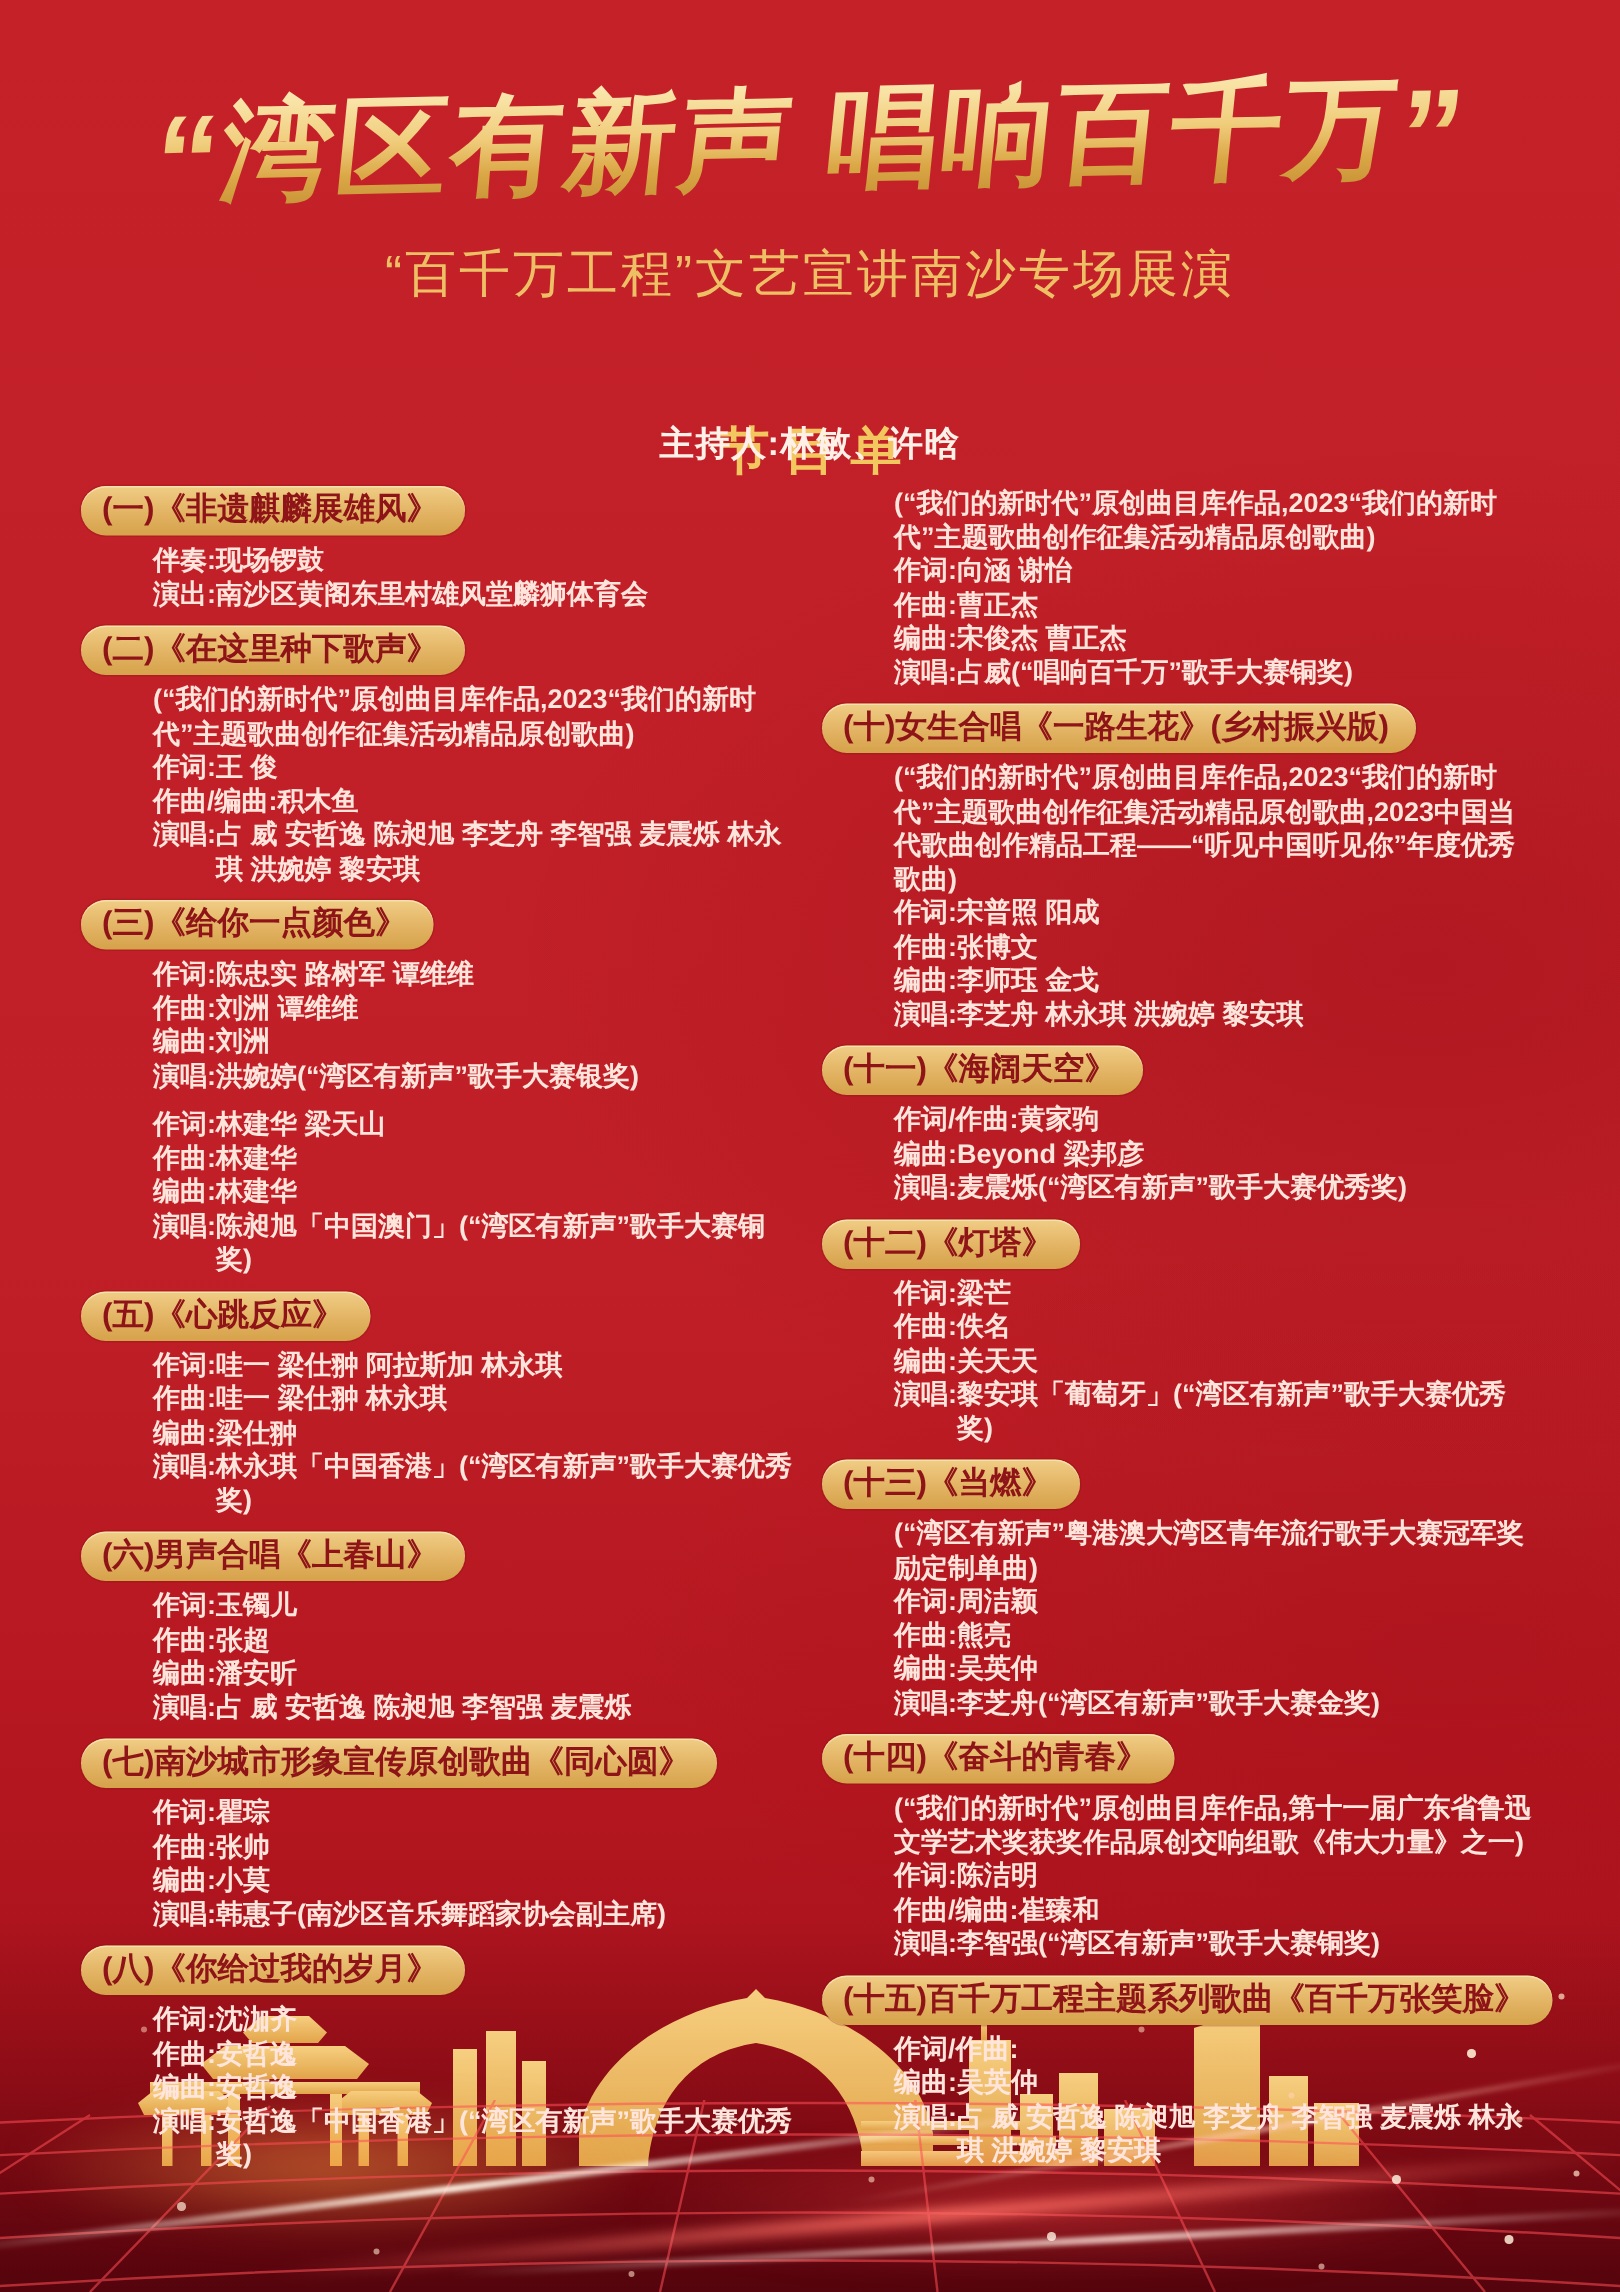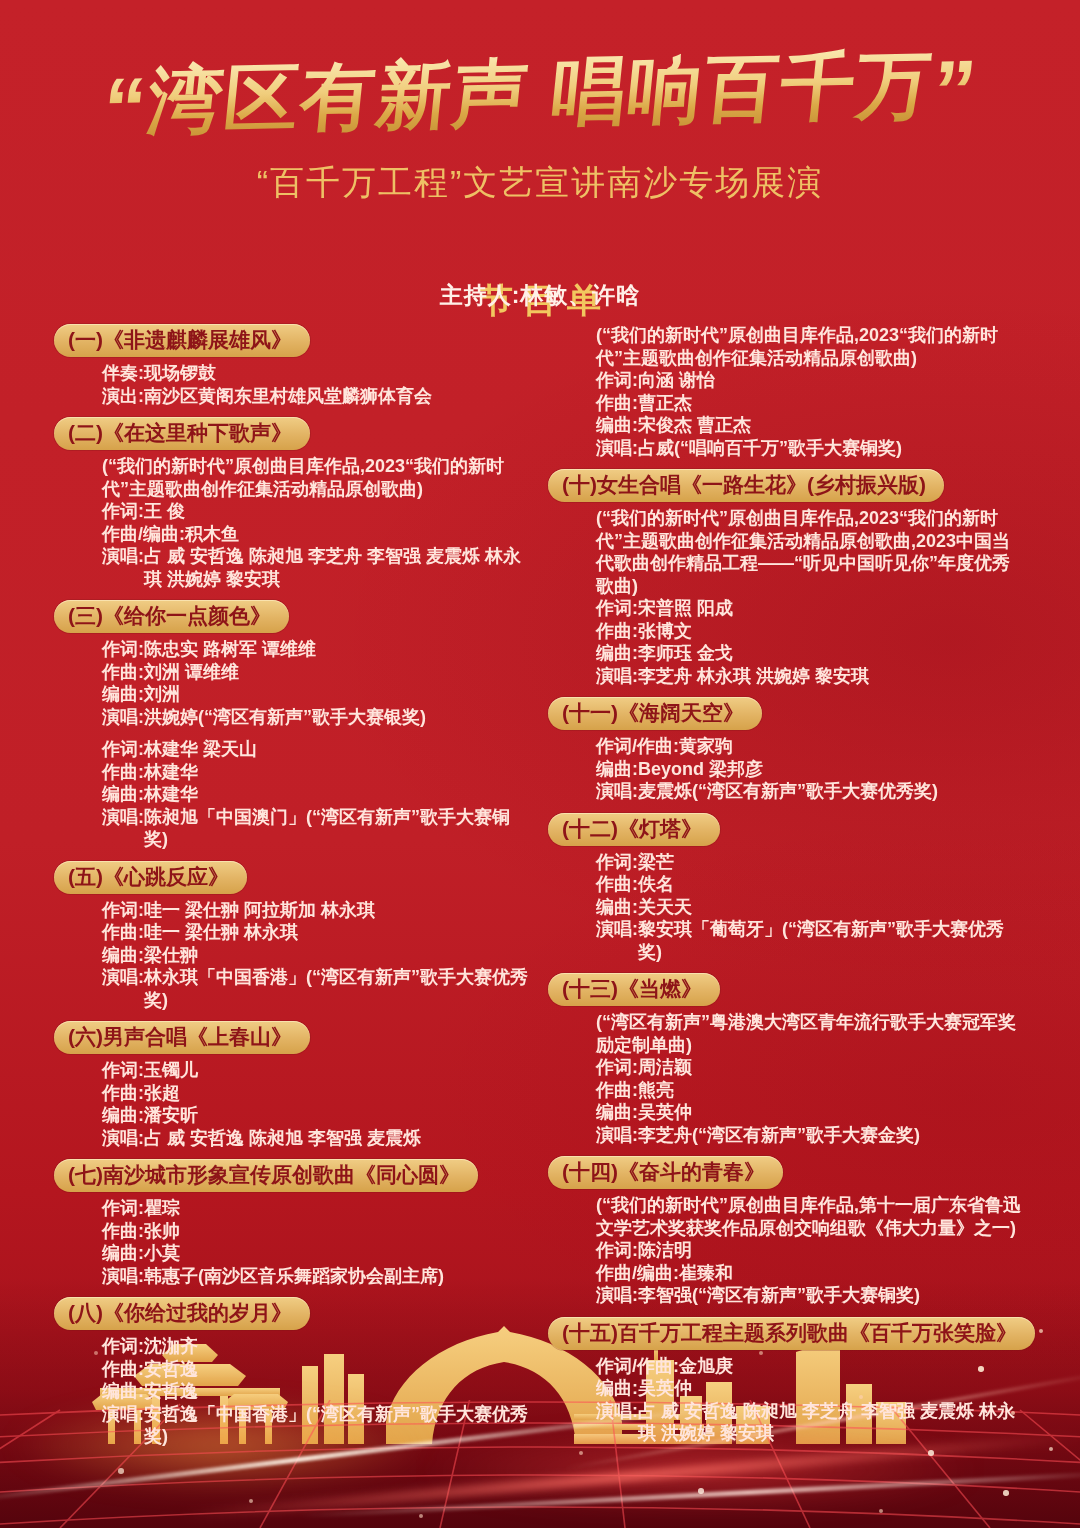--- a/index.html
+++ b/index.html
@@ -258,21 +258,20 @@
           <span class="val">陈洁明</span>
         </div><div class="credit">
           <span class="lab">作曲/编曲:</span>
           <span class="val">崔臻和</span>
         </div><div class="credit">
           <span class="lab">演唱:</span>
           <span class="val">李智强(“湾区有新声”歌手大赛铜奖)</span>
         </div></div>
       <div class="section"><div class="pill">(十五)百千万工程主题系列歌曲《百千万张笑脸》</div><div class="credit">
           <span class="lab">作词/作曲:</span>
-          <span class="val">金旭庚</span>
         </div><div class="credit">
           <span class="lab">编曲:</span>
           <span class="val">吴英仲</span>
         </div><div class="credit">
           <span class="lab">演唱:</span>
           <span class="val">占 威  安哲逸  陈昶旭  李芝舟  李智强  麦震烁  林永琪  洪婉婷  黎安琪</span>
         </div></div>
     </div>
 
   <div class="base-shade"></div>

